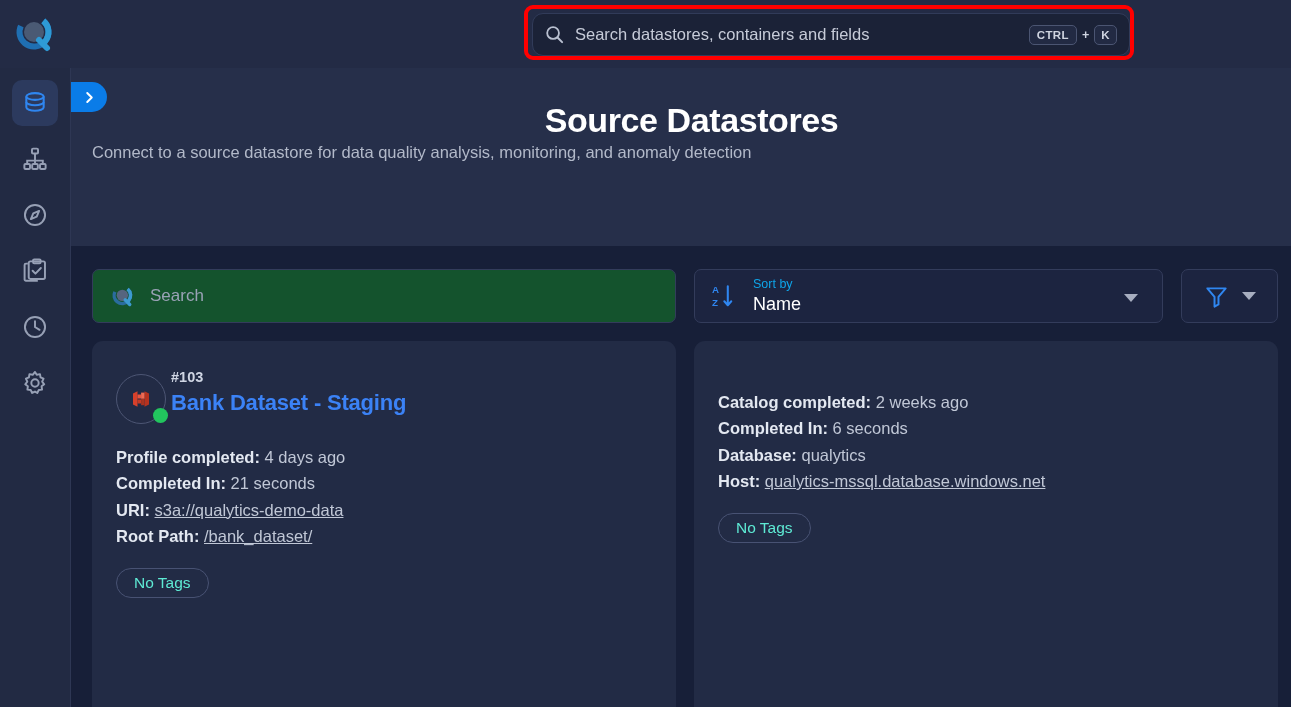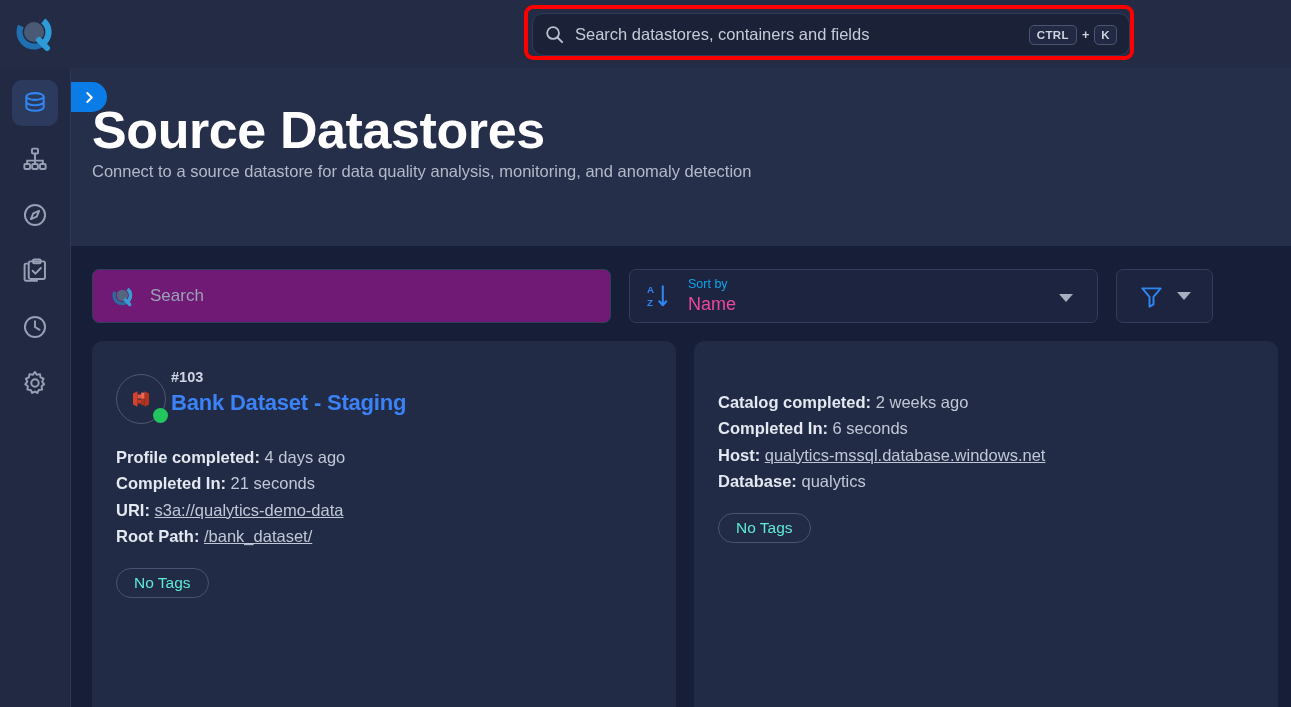--- a/index.html
+++ b/index.html
@@ -72,49 +72,49 @@
     padding: 35px 0 0 21px;
   }
   .toggle-btn {
     position: absolute; left: 0px; top: 14px;
     width: 36px; height: 30px;
     background: #0a7ce8;
     border-radius: 0 16px 16px 0;
     display: flex; align-items: center; justify-content: center;
   }
   h1.title {
-    color: #ffffff; font-size: 52px; font-weight: bold;
-    letter-spacing: -0.4px; line-height: 1.05;
+    color: #ffffff; font-size: 34px; font-weight: bold;
+    letter-spacing: -0.4px; line-height: 1.05; text-align: center;
   }
   .subtitle {
     color: #b2b9c9; font-size: 16.5px; margin-top: 4px;
   }
 
   .body-area {
     position: relative; background: #171f38;
     height: 461px; padding: 23px 13px 0 21px;
   }
 
   
   .toolbar { display: flex; gap: 18px; height: 54px; }
   .searchbox {
-    width: 519px; height: 54px;
-    background: #701a75; border: 1px solid #333c5b; border-radius: 7px;
+    width: 584px; height: 54px;
+    background: #14532d; border: 1px solid #333c5b; border-radius: 7px;
     display: flex; align-items: center; padding: 0 18px;
   }
   .searchbox .ph { margin-left: 14px; color: #9aa2b6; font-size: 17px; }
   .sortbox {
     width: 469px; height: 54px;
     background: #1c2440; border: 1px solid #333c5b; border-radius: 7px;
     display: flex; align-items: center; padding: 0 16px;
     position: relative;
   }
   .sort-txt { margin-left: 16px; }
   .sort-label { color: #0ea5e9; font-size: 12.5px; line-height: 1.35; }
-  .sort-value { color: #ec4899; font-size: 18px; line-height: 1.25; }
+  .sort-value { color: #ffffff; font-size: 18px; line-height: 1.25; }
   .caret {
     width: 0; height: 0;
     border-left: 7px solid transparent; border-right: 7px solid transparent;
     border-top: 8px solid #a7aec0;
   }
   .sortbox .caret { position: absolute; right: 24px; top: 24px; }
   .filterbox {
     width: 97px; height: 54px;
     background: #1c2440; border: 1px solid #333c5b; border-radius: 7px;
     display: flex; align-items: center; justify-content: center; gap: 13px;
@@ -335,27 +335,27 @@
           <div class="meta">
             <div class="meta-row">
               <b>Catalog completed:</b>
               <span>2 weeks ago</span>
             </div>
             <div class="meta-row">
               <b>Completed In:</b>
               <span>6 seconds</span>
             </div>
             <div class="meta-row">
+              <b>Database:</b>
+              <span>qualytics</span>
+            </div>
+            <div class="meta-row">
               <b>Host:</b>
               <a href="#">qualytics-mssql.database.windows.net</a>
             </div>
-            <div class="meta-row">
-              <b>Database:</b>
-              <span>qualytics</span>
-            </div>
           </div>
 
           <div class="tag-pill">No Tags</div>
 
           
         </div>
 
       </div>
     </div>
   </div>

